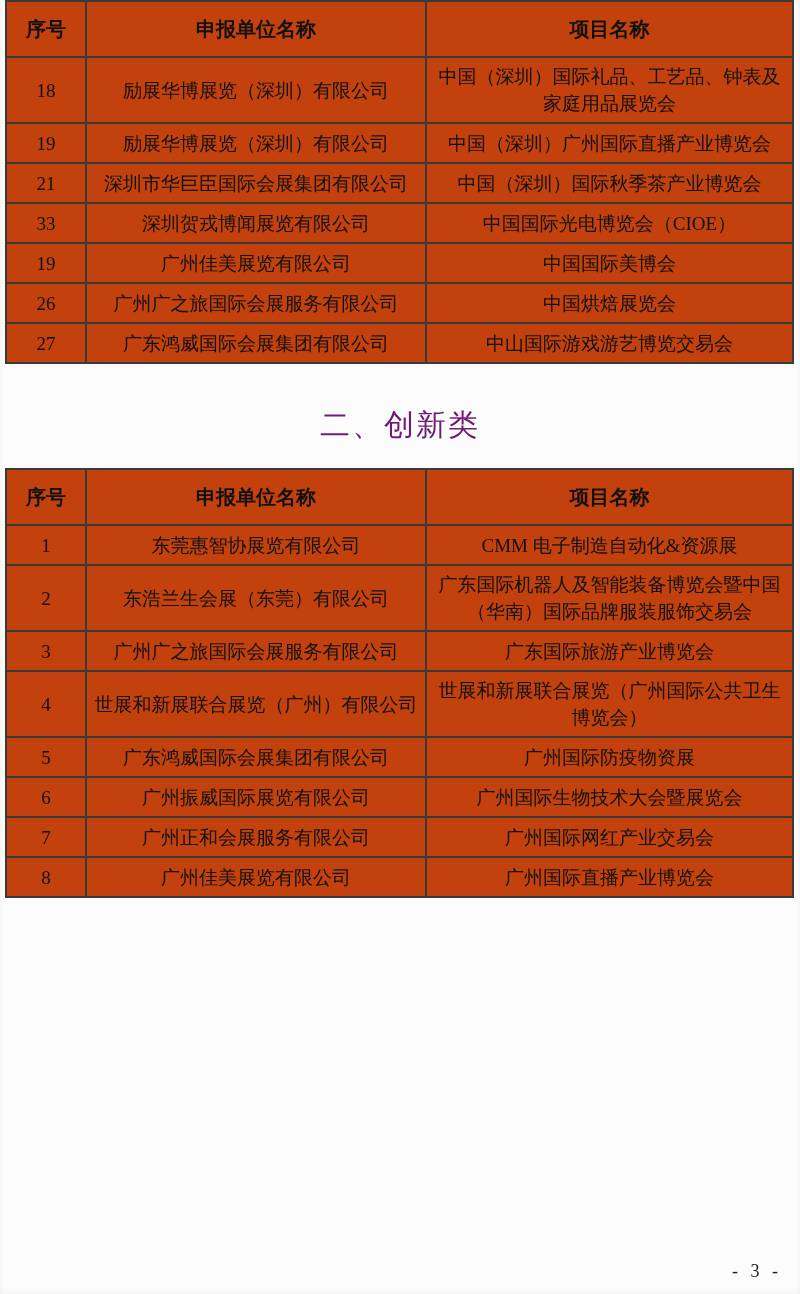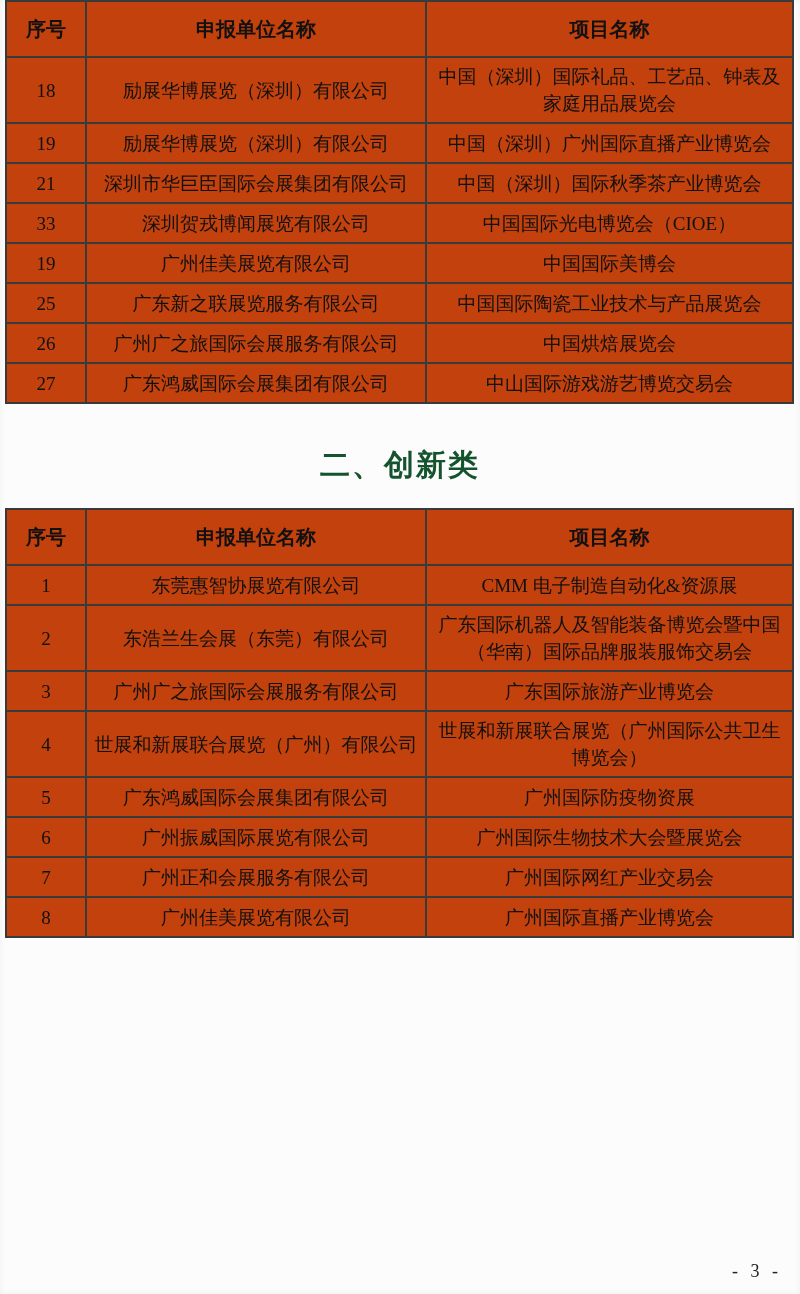--- a/index.html
+++ b/index.html
@@ -43,24 +43,24 @@
     font-size: 20px;
     height: 56px;
   }
   table.doc-table td { height: 40px; }
   #table1 { margin-top: 0px; }
   .section-heading {
     margin-top: 40px;
     margin-bottom: 22px;
     text-align: center;
     font-family: "Liberation Sans", "DejaVu Sans", sans-serif;
-    font-weight: bold;
+    font-weight: normal;
     font-size: 30px;
     letter-spacing: 2px;
-    color: #14532d;
+    color: #701a75;
     height: 42px;
     line-height: 42px;
   }
   .page-number {
     position: absolute;
     right: 18px;
     bottom: 12px;
     font-size: 18px;
     letter-spacing: 4px;
     color: #222222;
@@ -102,25 +102,20 @@
         </tr>
         <tr>
           <td>33</td>
           <td>深圳贺戎博闻展览有限公司</td>
           <td>中国国际光电博览会（CIOE）</td>
         </tr>
         <tr>
           <td>19</td>
           <td>广州佳美展览有限公司</td>
           <td>中国国际美博会</td>
-        </tr>
-        <tr>
-          <td>25</td>
-          <td>广东新之联展览服务有限公司</td>
-          <td>中国国际陶瓷工业技术与产品展览会</td>
         </tr>
         <tr>
           <td>26</td>
           <td>广州广之旅国际会展服务有限公司</td>
           <td>中国烘焙展览会</td>
         </tr>
         <tr>
           <td>27</td>
           <td>广东鸿威国际会展集团有限公司</td>
           <td>中山国际游戏游艺博览交易会</td>

